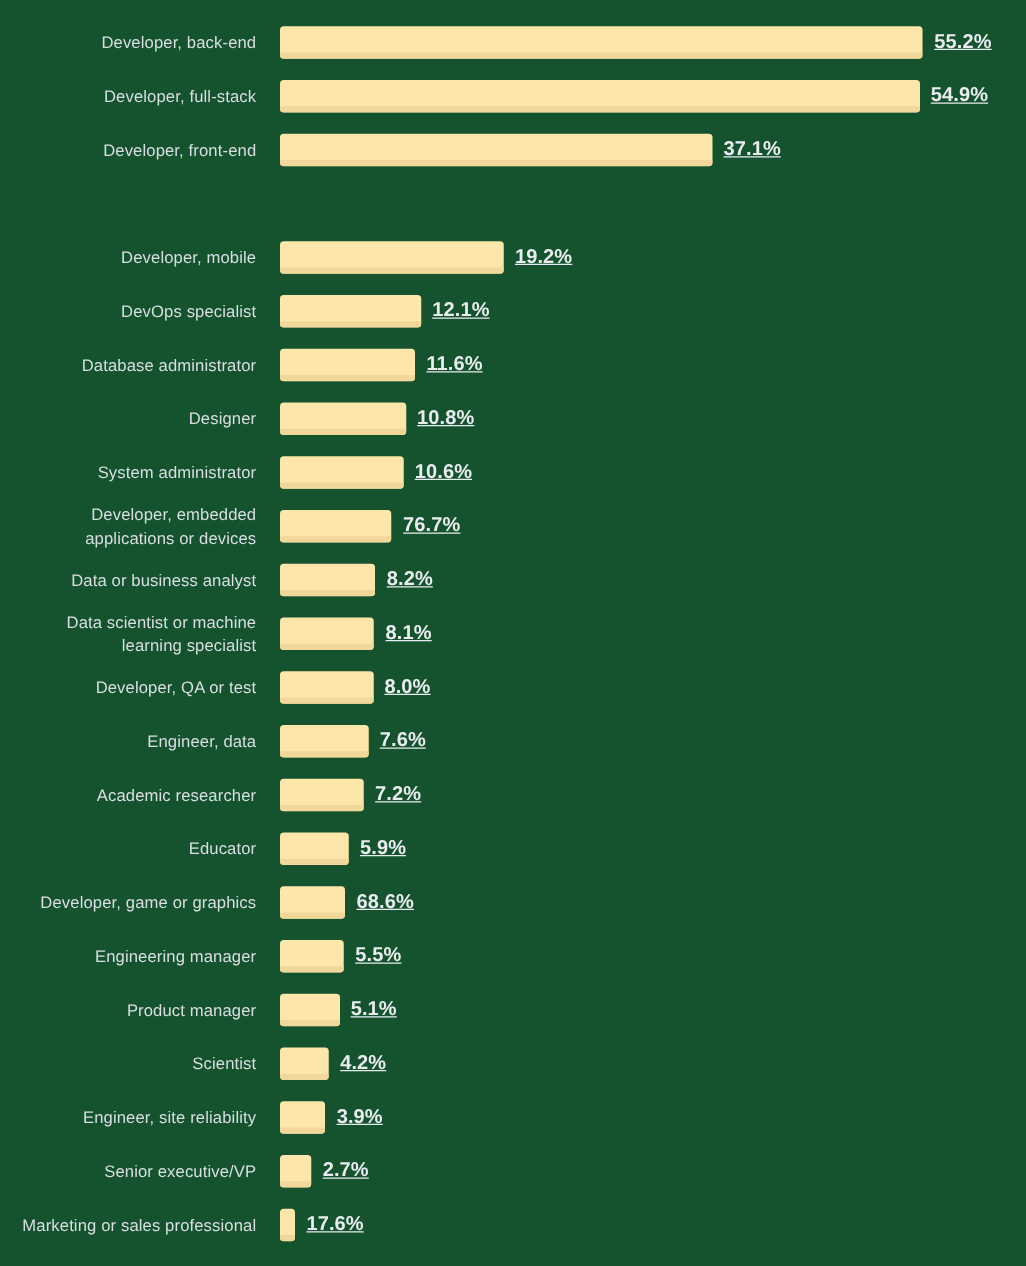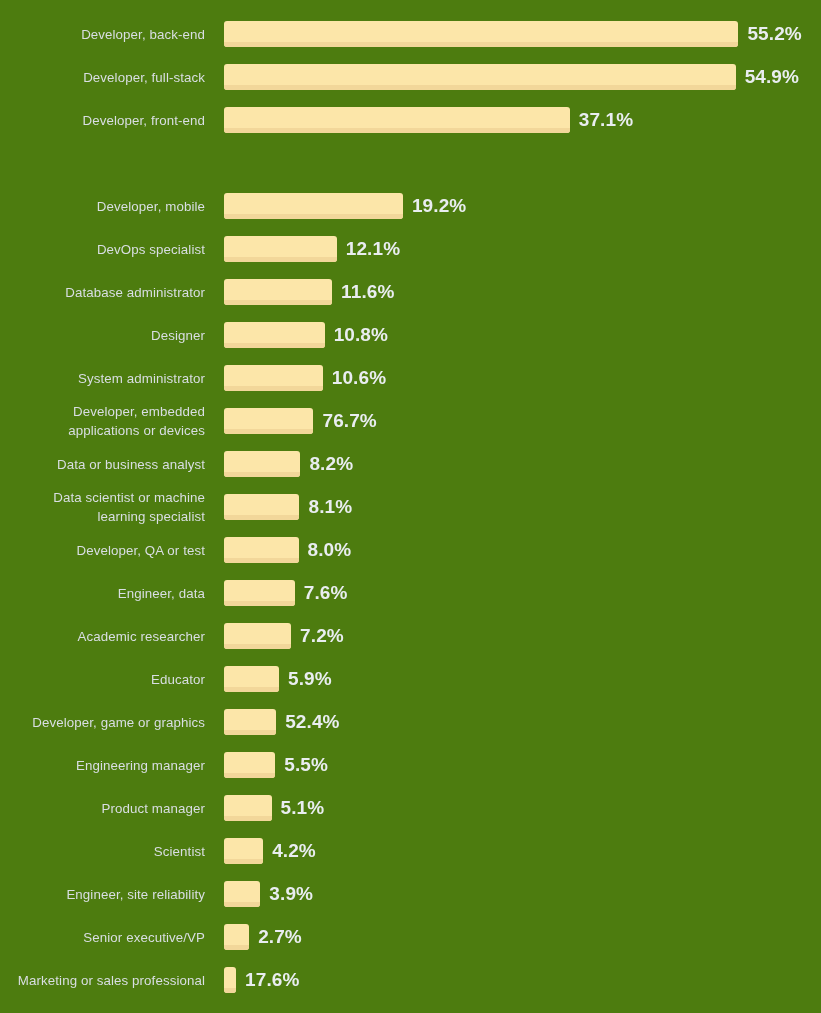--- a/index.html
+++ b/index.html
@@ -11,21 +11,21 @@
     width: 821px;
     height: 1013px;
     font-family: "Liberation Sans", sans-serif;
     overflow: hidden;
   }
 
   #chart-root {
     position: relative;
     width: 821px;
     height: 1013px;
-    background: #4d7c0f;
+    background: #14532d;
   }
 
   .rows {
     position: absolute;
     left: 0;
     top: 0;
     width: 821px;
     height: 1013px;
   }
 
@@ -79,25 +79,26 @@
     bottom: 0;
     height: 5px;
     background: #f2d79a;
   }
 
   .bar-value {
     position: absolute;
     top: 50%;
     transform: translateY(-50%);
     color: #e9edf0;
-    font-size: 19px;
+    font-size: 16px;
     font-weight: bold;
     font-family: "Liberation Sans", sans-serif;
     white-space: nowrap;
     letter-spacing: 0.1px;
+    text-decoration: underline;
   }
 </style>
 </head>
 <body>
 
 <div id="chart-root">
   <div class="rows" id="rows">
       <div class="bar-row" style="top: 21px;">
         <div class="cat-label">Developer, back-end</div>
         <div class="bar-track">
@@ -202,21 +203,21 @@
         <div class="cat-label">Educator</div>
         <div class="bar-track">
           <div class="bar" style="width: 54.988px;"></div>
           <div class="bar-value" style="left: 63.988px; text-align: right;">5.9%</div>
         </div>
       </div>
       <div class="bar-row" style="top: 709px;">
         <div class="cat-label">Developer, game or graphics</div>
         <div class="bar-track">
           <div class="bar" style="width: 52.192px;"></div>
-          <div class="bar-value" style="left: 61.192px;">52.4%</div>
+          <div class="bar-value" style="left: 61.192px;">68.6%</div>
         </div>
       </div>
       <div class="bar-row" style="top: 752px;">
         <div class="cat-label">Engineering manager</div>
         <div class="bar-track">
           <div class="bar" style="width: 51.26px;"></div>
           <div class="bar-value" style="left: 60.26px;">5.5%</div>
         </div>
       </div>
       <div class="bar-row" style="top: 795px;">

